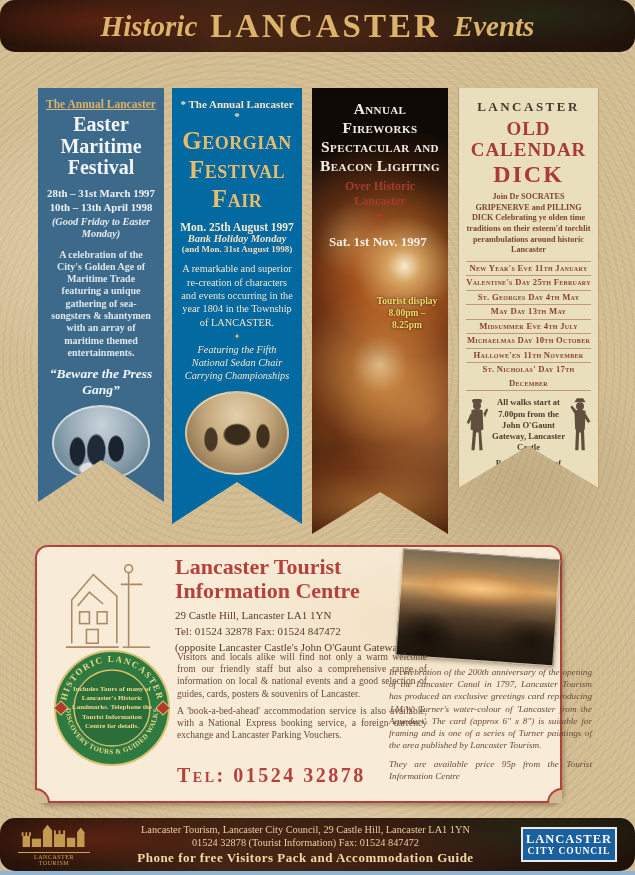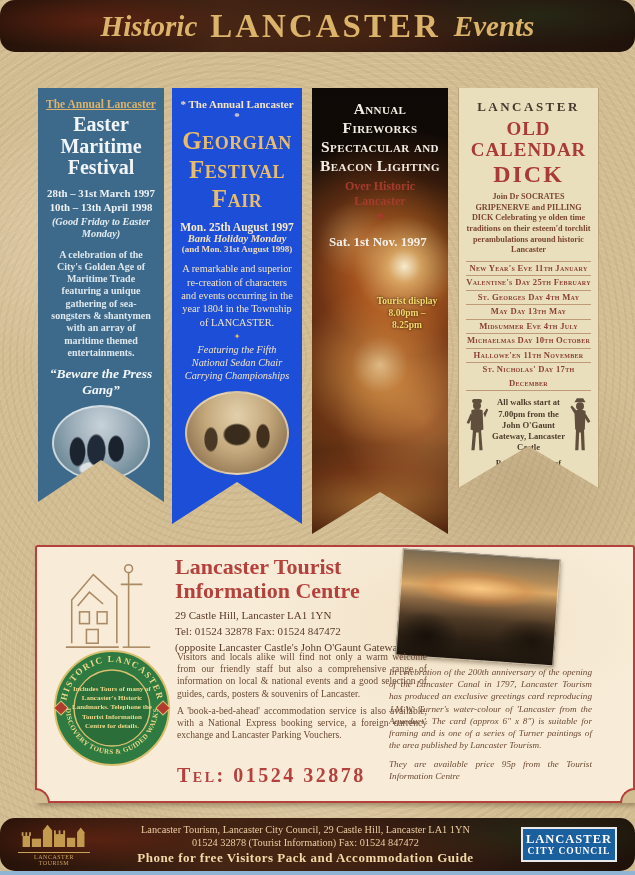--- a/index.html
+++ b/index.html
@@ -30,21 +30,21 @@
   .h-caps   { font-weight:bold; font-size:33px; color:#dcb36b; letter-spacing:3px; }
 
   
   .ribbon {
     position:absolute; top:88px;
     clip-path: polygon(0 0, 100% 0, 100% 100%, 50% calc(100% - 42px), 0 100%);
     filter: drop-shadow(2px 3px 3px rgba(70,50,25,.45));
     text-align:center;
   }
   .r1 { left:38px;  width:126px; height:414px; background:#3d6a8b; padding:10px 8px; }
-  .r2 { left:172px; width:130px; height:436px; background:#1d4ed8; padding:10px 8px; }
+  .r2 { left:172px; width:130px; height:436px; background:#0369a1; padding:10px 8px; }
   .r4 { left:458px; width:141px; height:400px; background:#eadfbc; padding:9px 6px;
         border-left:1px solid #b9a478; border-right:1px solid #b9a478; }
   .r3 { left:312px; width:136px; height:446px; padding:12px 8px;
     background-color:#16100b;
     background-image:
       radial-gradient(circle at 68% 40%, rgba(255,245,215,.95) 0%, rgba(255,200,120,.75) 6%, rgba(230,120,40,.45) 18%, rgba(160,70,25,.25) 32%, transparent 48%),
       radial-gradient(circle at 30% 34%, rgba(255,210,140,.5) 0%, rgba(200,100,40,.28) 12%, transparent 30%),
       radial-gradient(circle at 50% 62%, rgba(255,230,170,.9) 0%, rgba(255,170,80,.6) 10%, rgba(180,80,30,.35) 28%, transparent 50%),
       radial-gradient(circle at 82% 74%, rgba(255,190,110,.5) 0%, transparent 25%),
       radial-gradient(ellipse 140% 16% at 50% 93%, rgba(255,170,80,.55) 0%, rgba(150,70,30,.4) 50%, transparent 80%),
@@ -96,24 +96,24 @@
   .walk-table { border-top:1px solid #c09a78; margin:0 1px 6px; }
   .walk-row { border-bottom:1px solid #c09a78; font-variant:small-caps; font-weight:bold;
               font-size:8.6px; color:#8a4038; line-height:13.5px; letter-spacing:.3px; }
   .walk-bottom { display:flex; align-items:flex-start; gap:2px; }
   .wb-text { flex:1; font-size:8.6px; font-weight:bold; color:#4e3c2c; line-height:1.3; }
   .wb-pay  { margin-top:5px; }
   .walker  { width:24px; flex:0 0 24px; }
 
   
   .info-box {
-    position:absolute; left:35px; top:545px; width:600px; height:258px;
+    position:absolute; left:35px; top:545px; width:527px; height:258px;
     background:#f8ecd8;
     background-image:radial-gradient(ellipse 300px 150px at 70% 30%, rgba(235,215,180,.5), transparent 70%);
-    border:2px solid #b5413d; border-radius:3px;
+    border:2px solid #b5413d; border-radius:13px;
     box-shadow:2px 3px 4px rgba(70,50,25,.35);
   }
   .notch { position:absolute; width:15px; height:15px; background:#d2bc92; }
   .notch.bl { left:-2px; bottom:-2px; border-top-right-radius:100%; border-top:2px solid #b5413d; border-right:2px solid #b5413d; }
   .notch.br { right:-2px; bottom:-2px; border-top-left-radius:100%; border-top:2px solid #b5413d; border-left:2px solid #b5413d; }
   .ib-sketch { position:absolute; left:22px; top:6px; opacity:.85; }
   .ib-head { position:absolute; left:138px; top:8px; font-size:22px; font-weight:bold; color:#b5413d; line-height:1.1; }
   .ib-addr { position:absolute; left:138px; top:61px; font-size:11px; color:#5a3a28; line-height:1.45; }
   .ib-paint {
     position:absolute; left:362px; top:7px; width:158px; height:107px;

